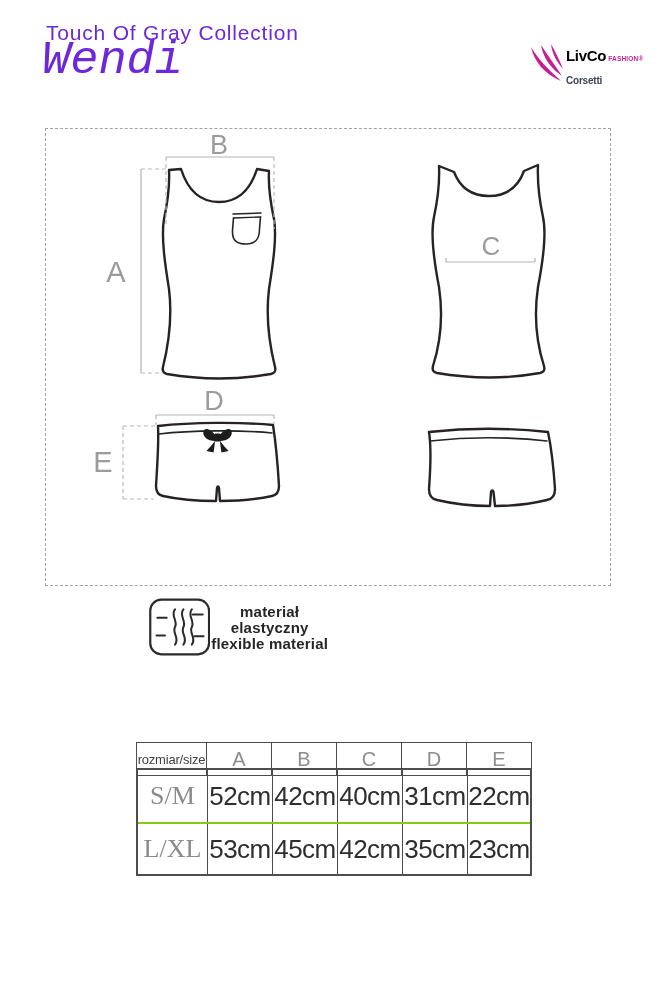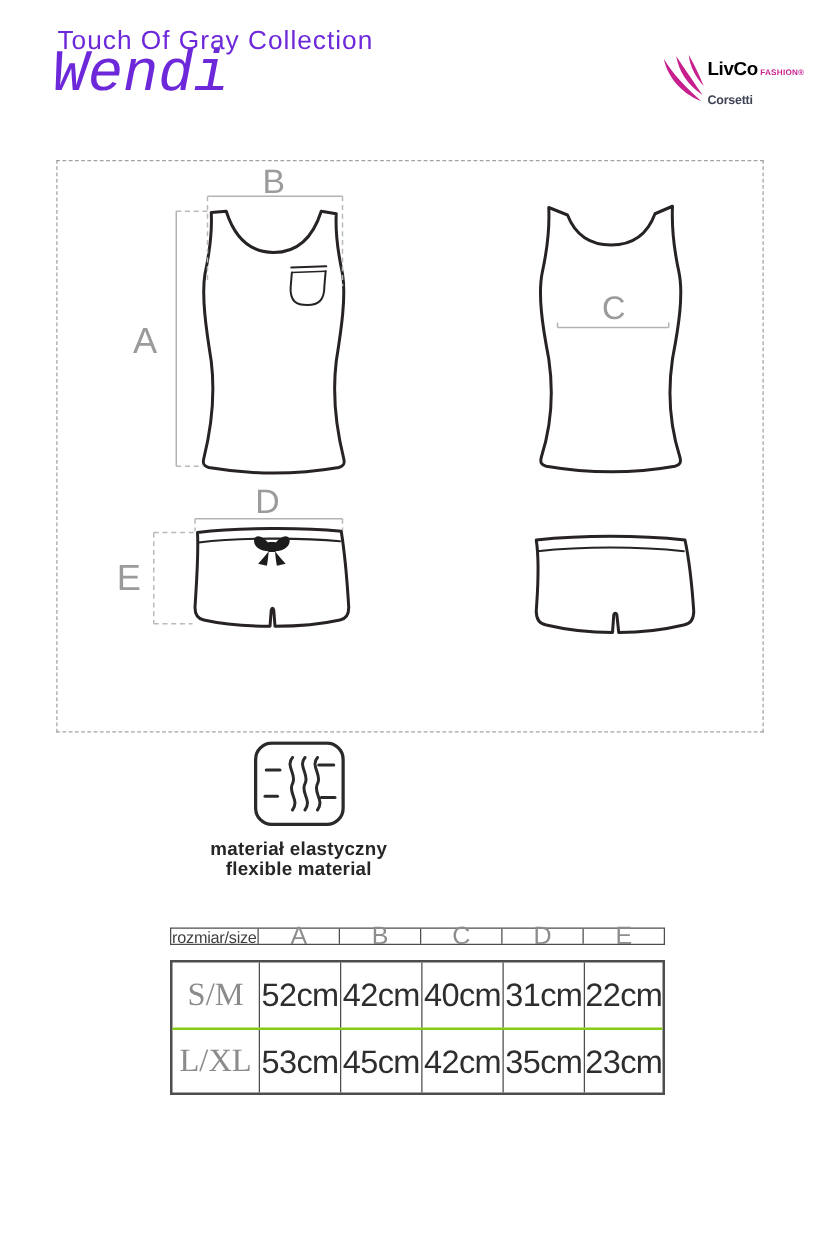--- a/index.html
+++ b/index.html
@@ -31,29 +31,29 @@
   }
   .diagram-box svg{ position:absolute; left:0; top:0; }
 
   .garment{ fill:#ffffff; stroke:#262322; stroke-width:2.4; stroke-linejoin:round; stroke-linecap:round; }
   .thinline{ fill:none; stroke:#262322; stroke-width:1.7; stroke-linecap:round; }
   .measure-solid{ stroke:#b3b3b3; stroke-width:1.2; fill:none; }
   .measure-dash{ stroke:#b9b9b9; stroke-width:1.2; stroke-dasharray:4 3; fill:none; }
   .measure-letter{ fill:#9b9b9b; font-size:27px; font-family:"Liberation Sans",sans-serif; }
 
   
-  .feature{ position:absolute; display:flex; flex-direction:column; align-items:center; width:180px; }
+  .feature{ position:absolute; display:flex; flex-direction:row; align-items:flex-start; width:180px; }
   .feature-elastic{ left:149px; top:593px; }
   .feature-pockets{ left:349px; top:593px; }
   .feature .label{ margin-top:11px; text-align:center; font-size:15px; font-weight:bold;
                    color:#262626; line-height:16px; letter-spacing:.2px; }
 
   
   .tbl-header{
-    position:absolute; left:136px; top:742px; width:396px; height:14px;
+    position:absolute; left:136px; top:742px; width:396px; height:34px;
     border:1px solid #4d4d4d; display:flex;
   }
   .tbl-body{
     position:absolute; left:136px; top:768px; width:396px;
     border:2px solid #4d4d4d;
   }
   .tbl-row{ display:flex; height:52px; }
   .tbl-row + .tbl-row{ border-top:2px solid #84cc16; }
   .cell{ display:flex; align-items:center; justify-content:center; border-right:1px solid #4d4d4d; }
   .cell:last-child{ border-right:none; flex:1 1 auto; }

